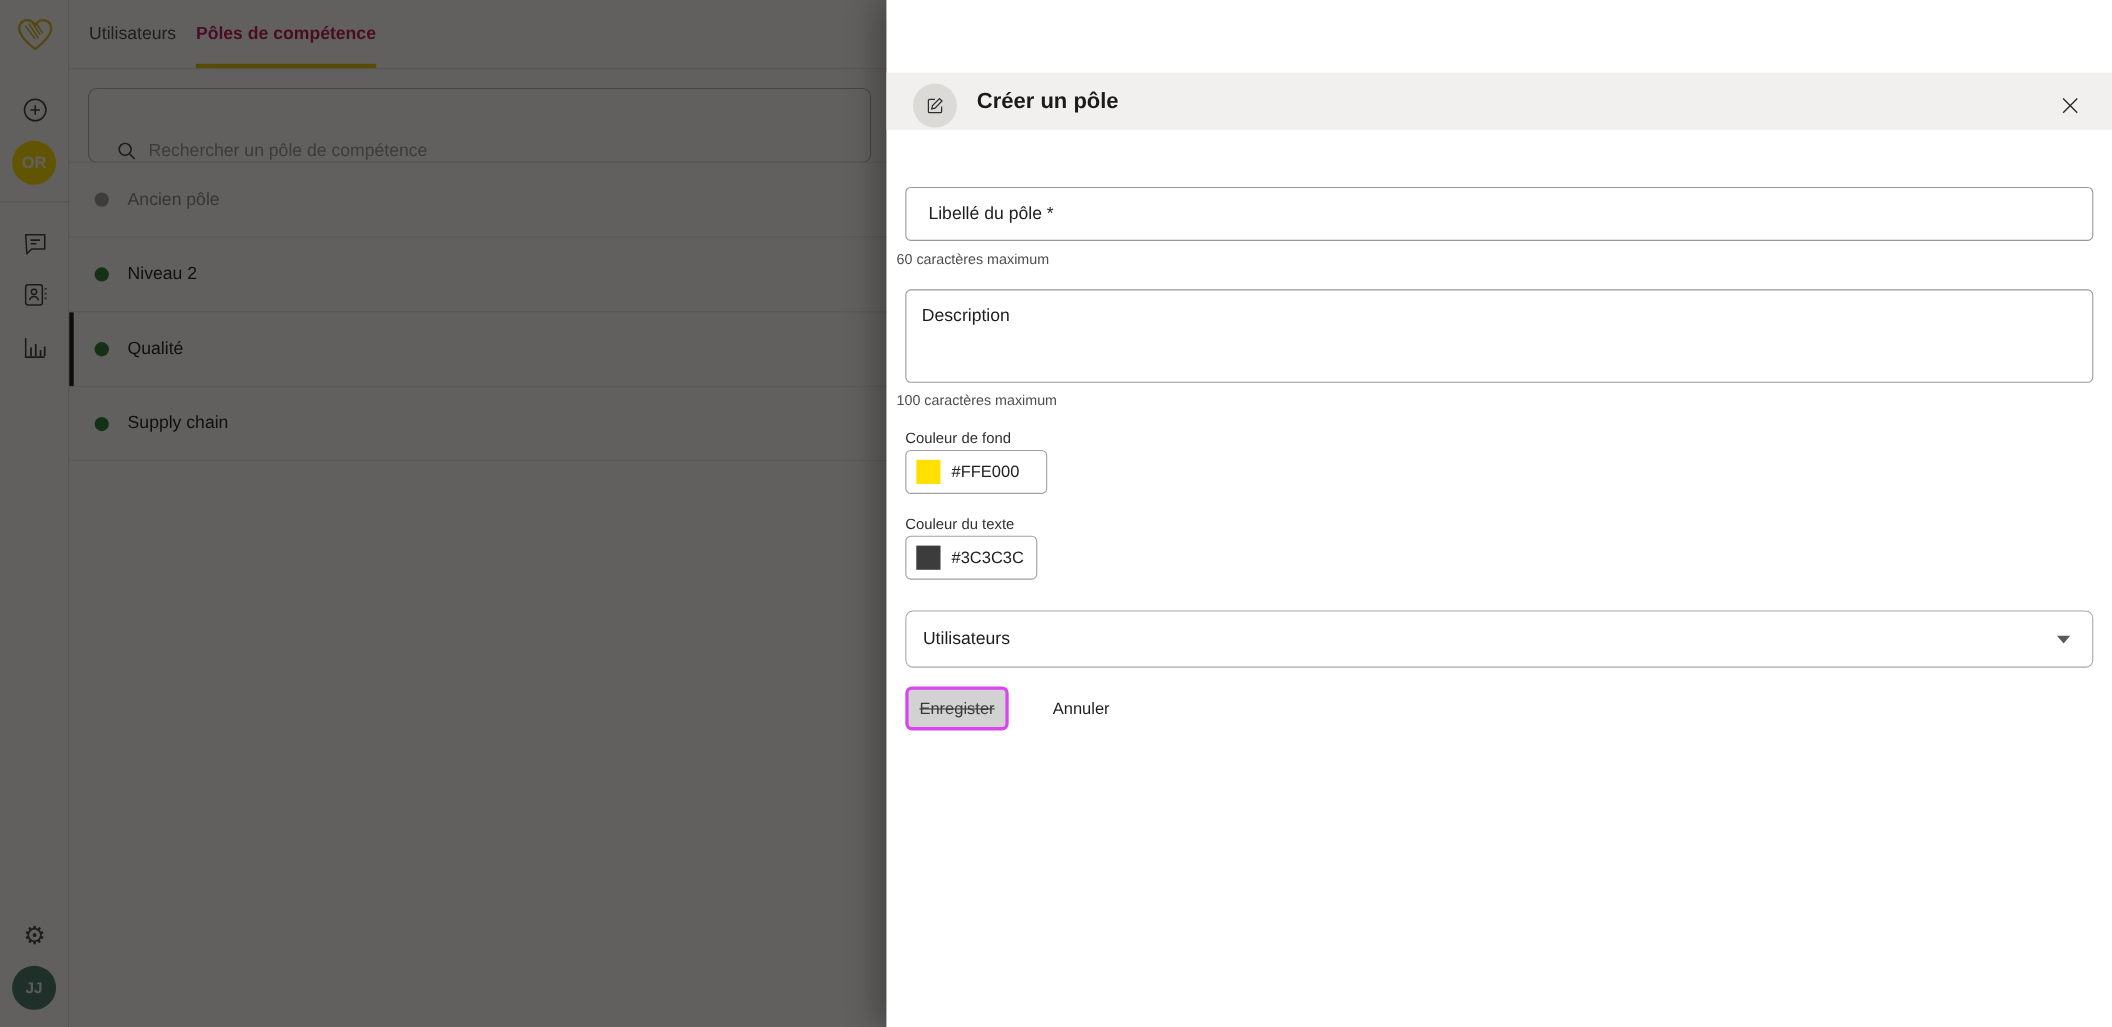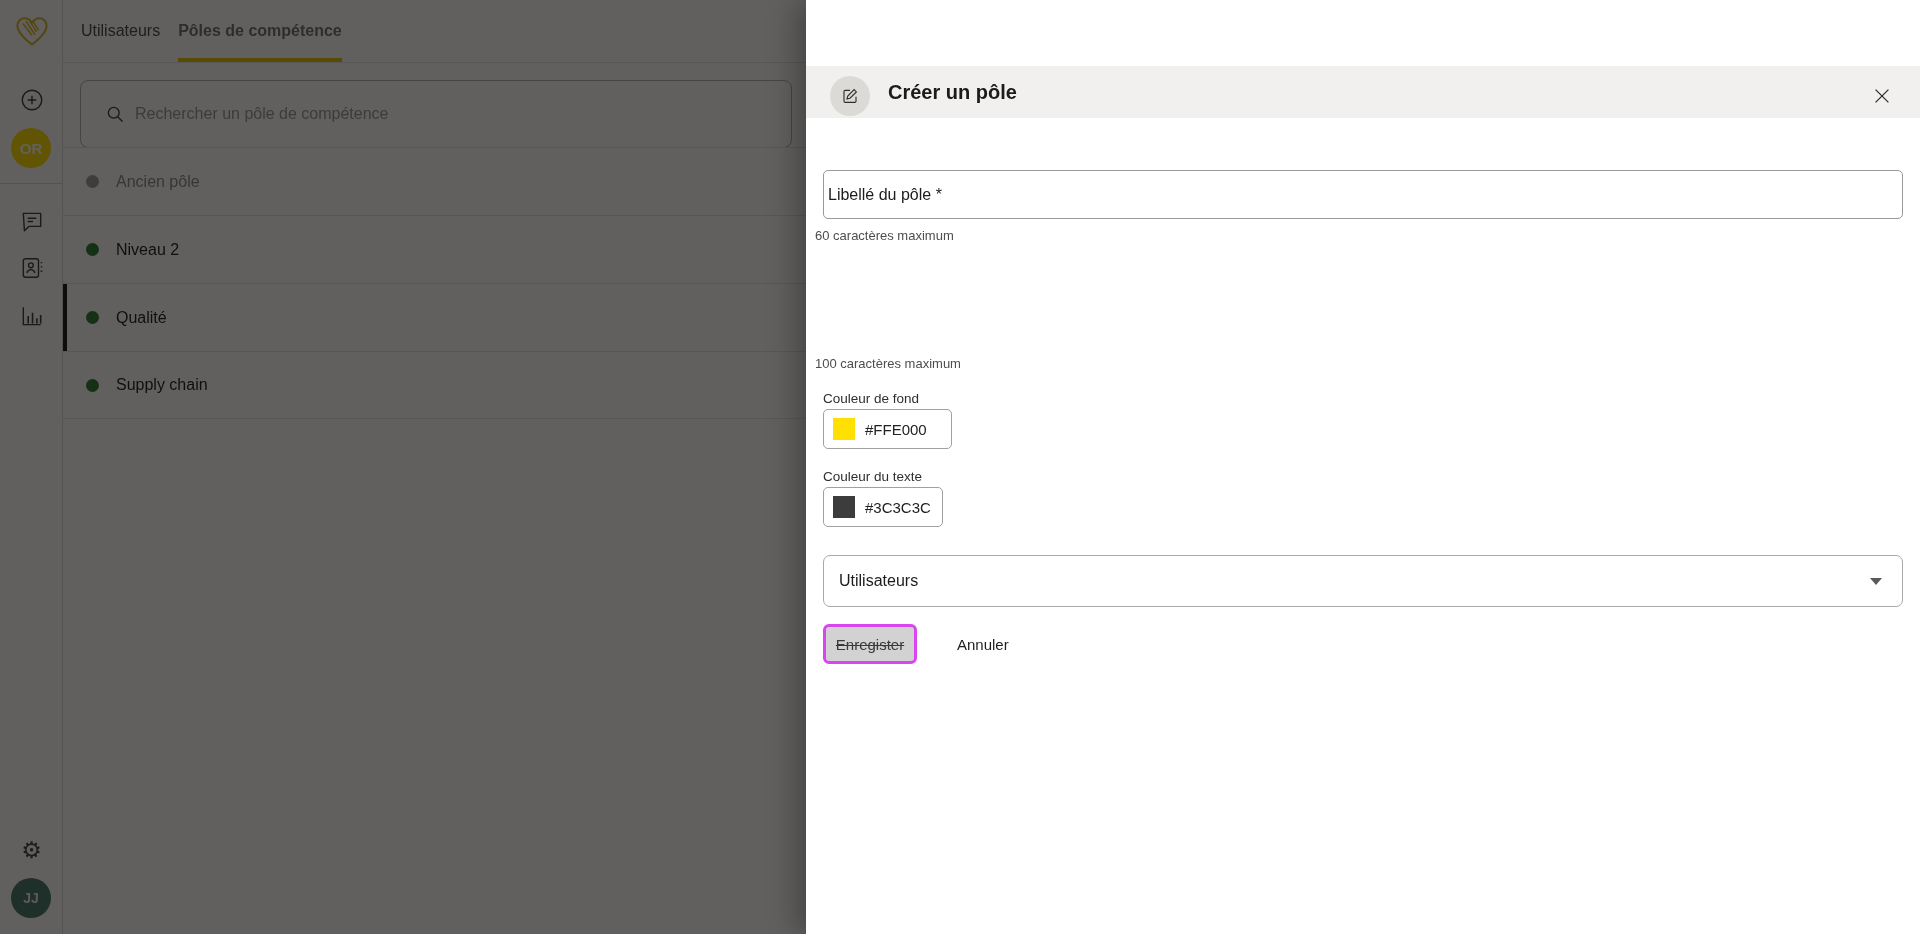--- a/index.html
+++ b/index.html
@@ -23,24 +23,24 @@
   .chart-item { top:299px; height:34px; }
   .gear-item { top:834px; height:32px; font-size:23px; color:#454545; }
   .avatar-bottom { position:absolute; left:11px; top:878px; width:40px; height:40px; font-size:14px; color:#e8efed; }
 
   .main { position:absolute; left:63px; top:0; right:0; bottom:0; background:#ffffff; }
 
   .tabbar { position:absolute; left:0; top:0; right:0; height:63px; border-bottom:1px solid #e2e2e2;
             display:flex; align-items:stretch; padding-left:18px; gap:18px; }
   .tab { display:flex; align-items:center; font-size:16px; color:#4a4a4a; cursor:pointer;
          border-bottom:4px solid transparent; padding-top:4px; }
-  .tab.active { color:#737373; font-weight:bold; }
+  .tab.active { color:#be185d; font-weight:bold; }
 
   .searchbox { position:absolute; left:17px; top:80px; width:712px; height:68px;
-               border:1px solid #b3b3b3; border-radius:8px; display:flex; align-items:center;
+               border:1px solid #b3b3b3; border-radius:8px; display:flex; align-items:flex-end;
                padding-left:24px; gap:10px; background:transparent; }
   .searchbox input { border:none; outline:none; background:transparent; font-size:16px;
                      color:#1c1c1c; flex:1; font-family:"Liberation Sans", sans-serif; }
   .searchbox input::placeholder { color:#9a9a9a; }
 
   .pole-list { position:absolute; left:0; top:147px; right:0; }
   .pole-row { position:relative; height:68px; border-top:1px solid #e6e6e6; display:flex;
               align-items:center; padding-left:23px; gap:17px; cursor:pointer; }
   .pole-row:last-child { border-bottom:1px solid #e6e6e6; }
   .pole-dot { width:13px; height:13px; border-radius:50%; flex:0 0 13px; }
@@ -60,21 +60,21 @@
                    display:flex; align-items:center; }
   .header-badge { position:absolute; left:24px; top:-10px; width:40px; height:40px; border-radius:50%;
                   background:#dcdad7; display:flex; align-items:center; justify-content:center; color:#2e2e2e; }
   .drawer-header .header-badge { top:10px; }
   .drawer-title { position:absolute; left:82px; font-size:20px; font-weight:bold; color:#1b1b1b; }
   .close-btn { position:absolute; right:24px; top:16px; width:28px; height:28px; display:flex;
                align-items:center; justify-content:center; cursor:pointer; color:#2c2c2c; }
 
   .f-input { position:absolute; left:17px; width:1080px; border:1px solid #999999; border-radius:5px;
              background:#ffffff; font-size:16px; color:#1c1c1c; }
-  .f-label-input { top:170px; height:49px; display:flex; align-items:center; padding-left:4px; }
+  .f-label-input { top:170px; height:49px; display:flex; align-items:center; padding-left:20px; }
   .f-desc { top:263px; height:85px; padding:15px 14px; align-items:flex-start; display:flex; }
   .helper { position:absolute; left:9px; font-size:13px; color:#4d4d4d; }
   .helper-1 { top:228px; }
   .helper-2 { top:356px; }
 
   .color-label { position:absolute; left:17px; font-size:13.5px; color:#2f2f2f; }
   .color-label-bg { top:391px; }
   .color-label-txt { top:469px; }
   .color-input { position:absolute; left:17px; height:40px; border:1px solid #a0a0a0; border-radius:5px;
                  display:flex; align-items:center; padding:0 14px 0 9px; gap:10px; background:#fff; }
@@ -235,20 +235,23 @@
         </svg>
       </span>
     </div>
   </div>
 
   <div class="f-input f-label-input">
     <span>Libellé du pôle *</span>
   </div>
   <div class="helper helper-1">60 caractères maximum</div>
 
+  <div class="f-input f-desc">
+    <span>Description</span>
+  </div>
   <div class="helper helper-2">100 caractères maximum</div>
 
   <div class="color-label color-label-bg">Couleur de fond</div>
   <div class="color-input color-input-bg">
     <span class="swatch" style="background: rgb(255, 224, 0);"></span>
     <span class="hex">#FFE000</span>
   </div>
 
   <div class="color-label color-label-txt">Couleur du texte</div>
   <div class="color-input color-input-txt">

